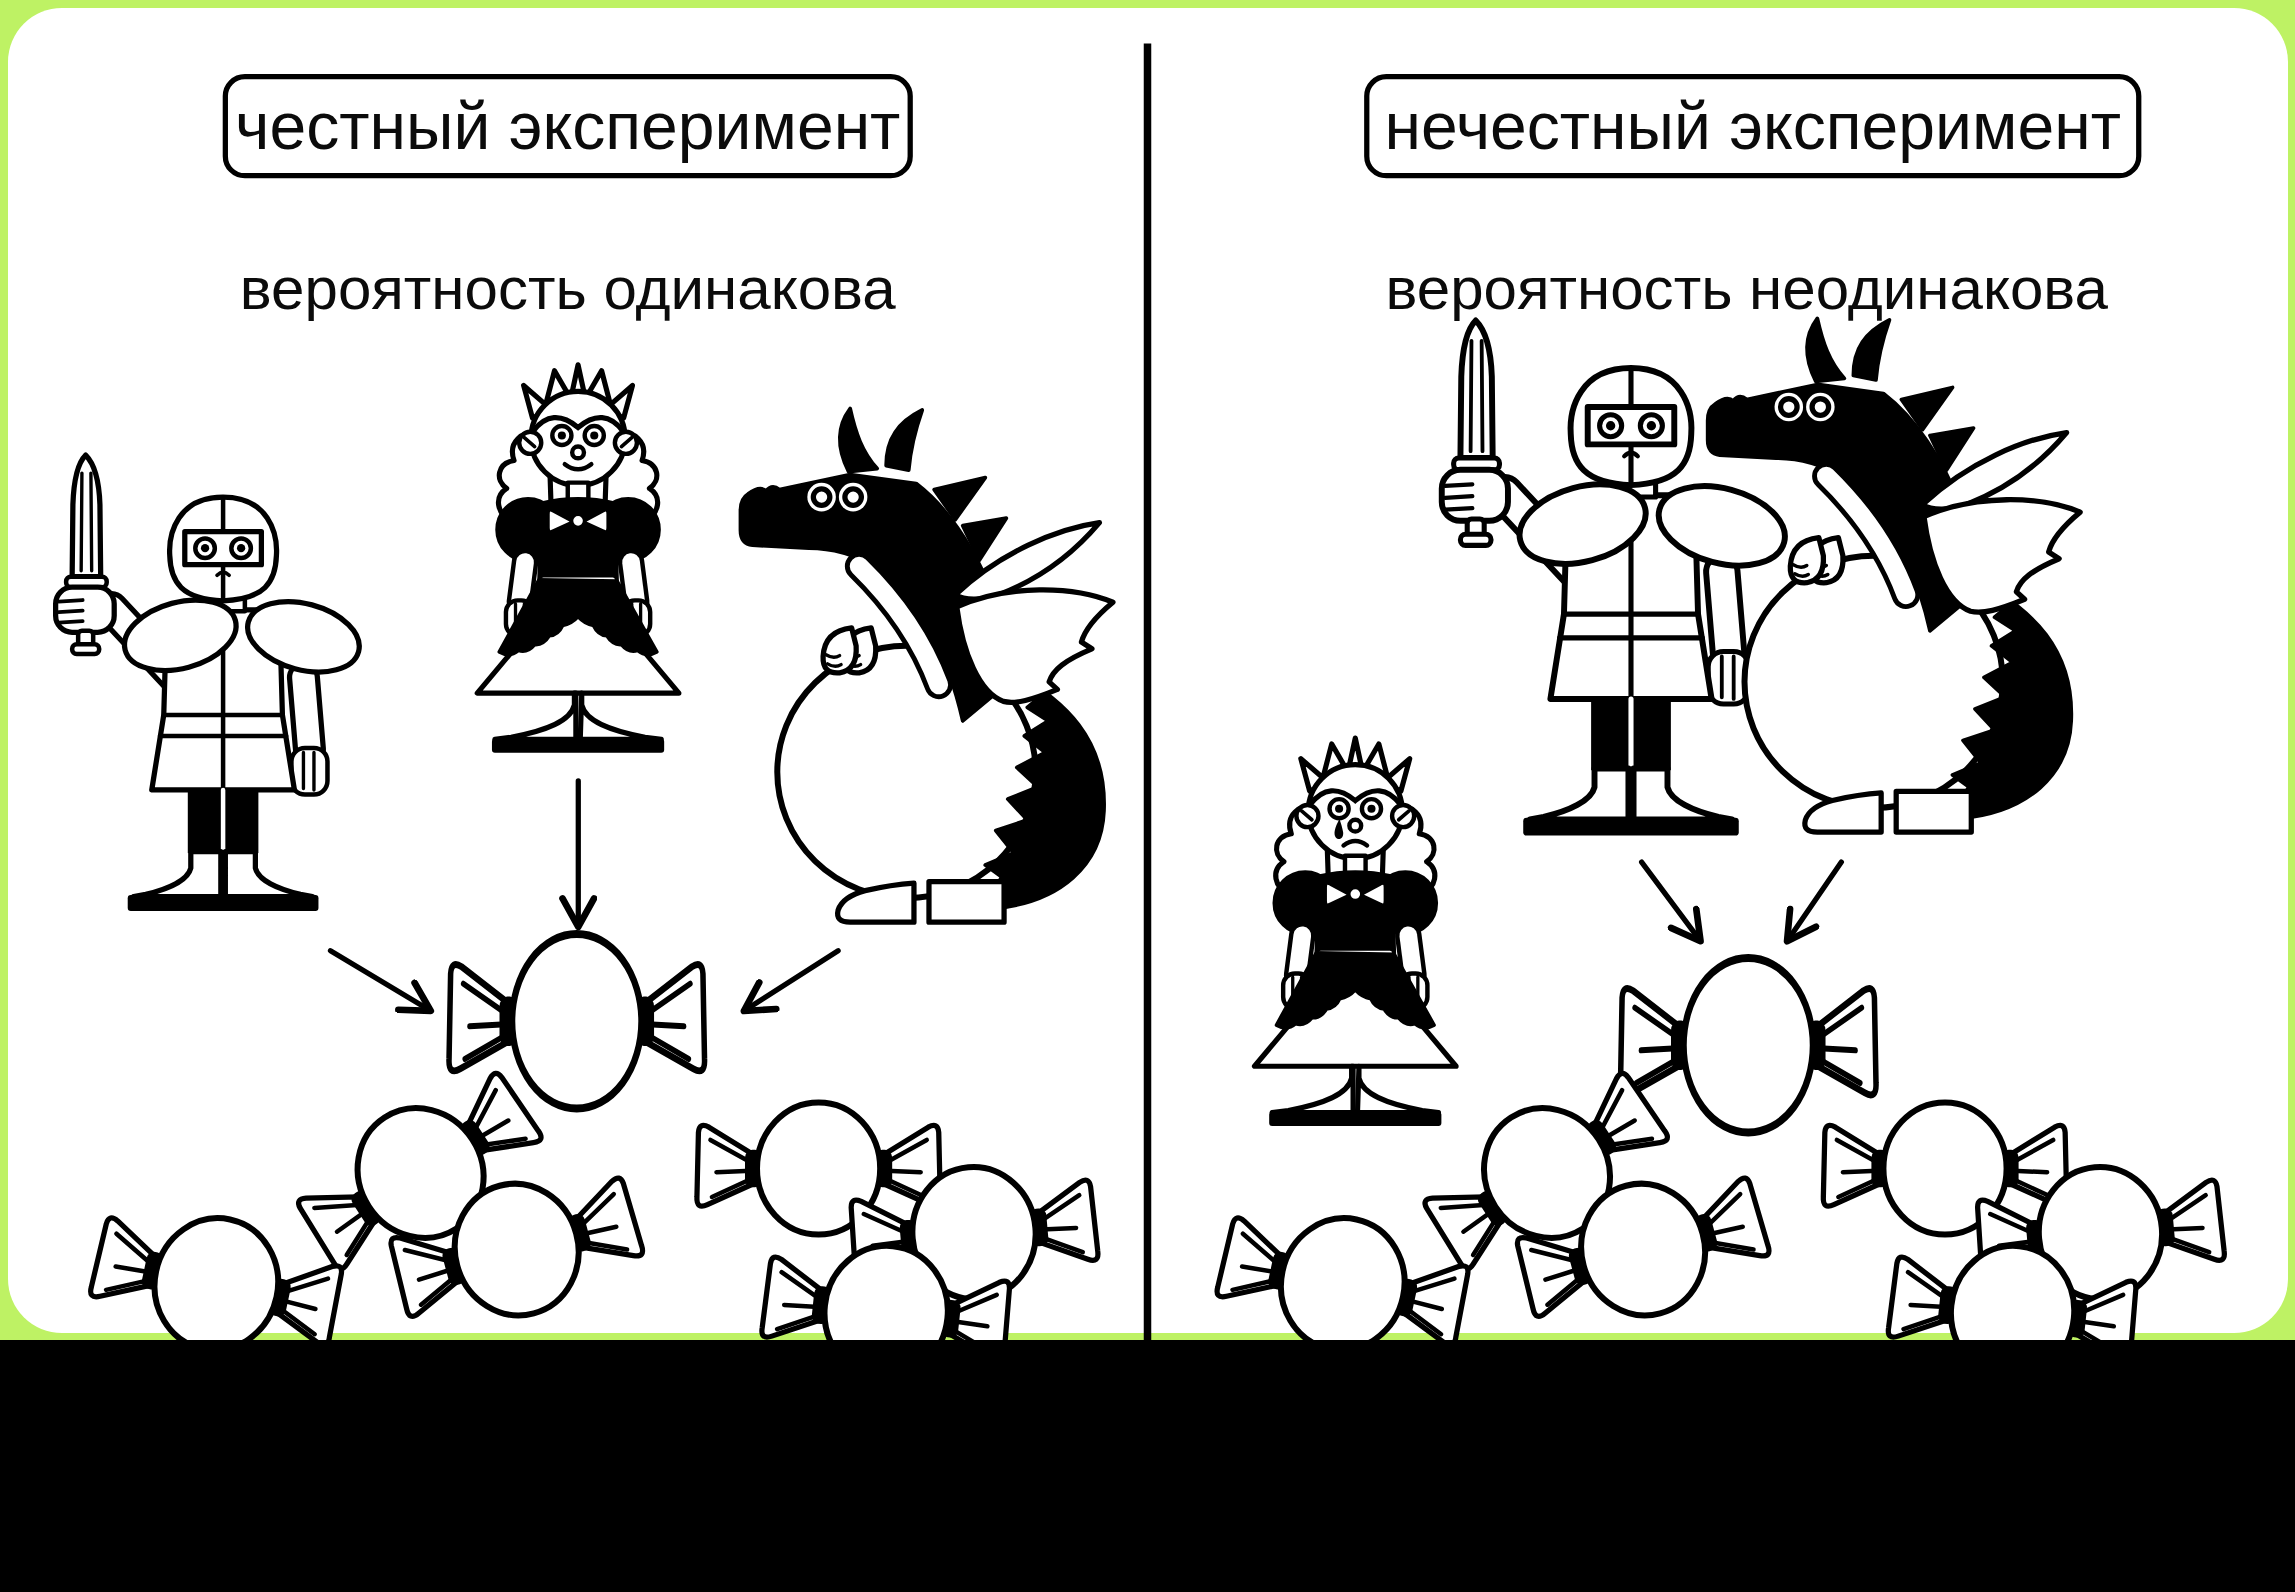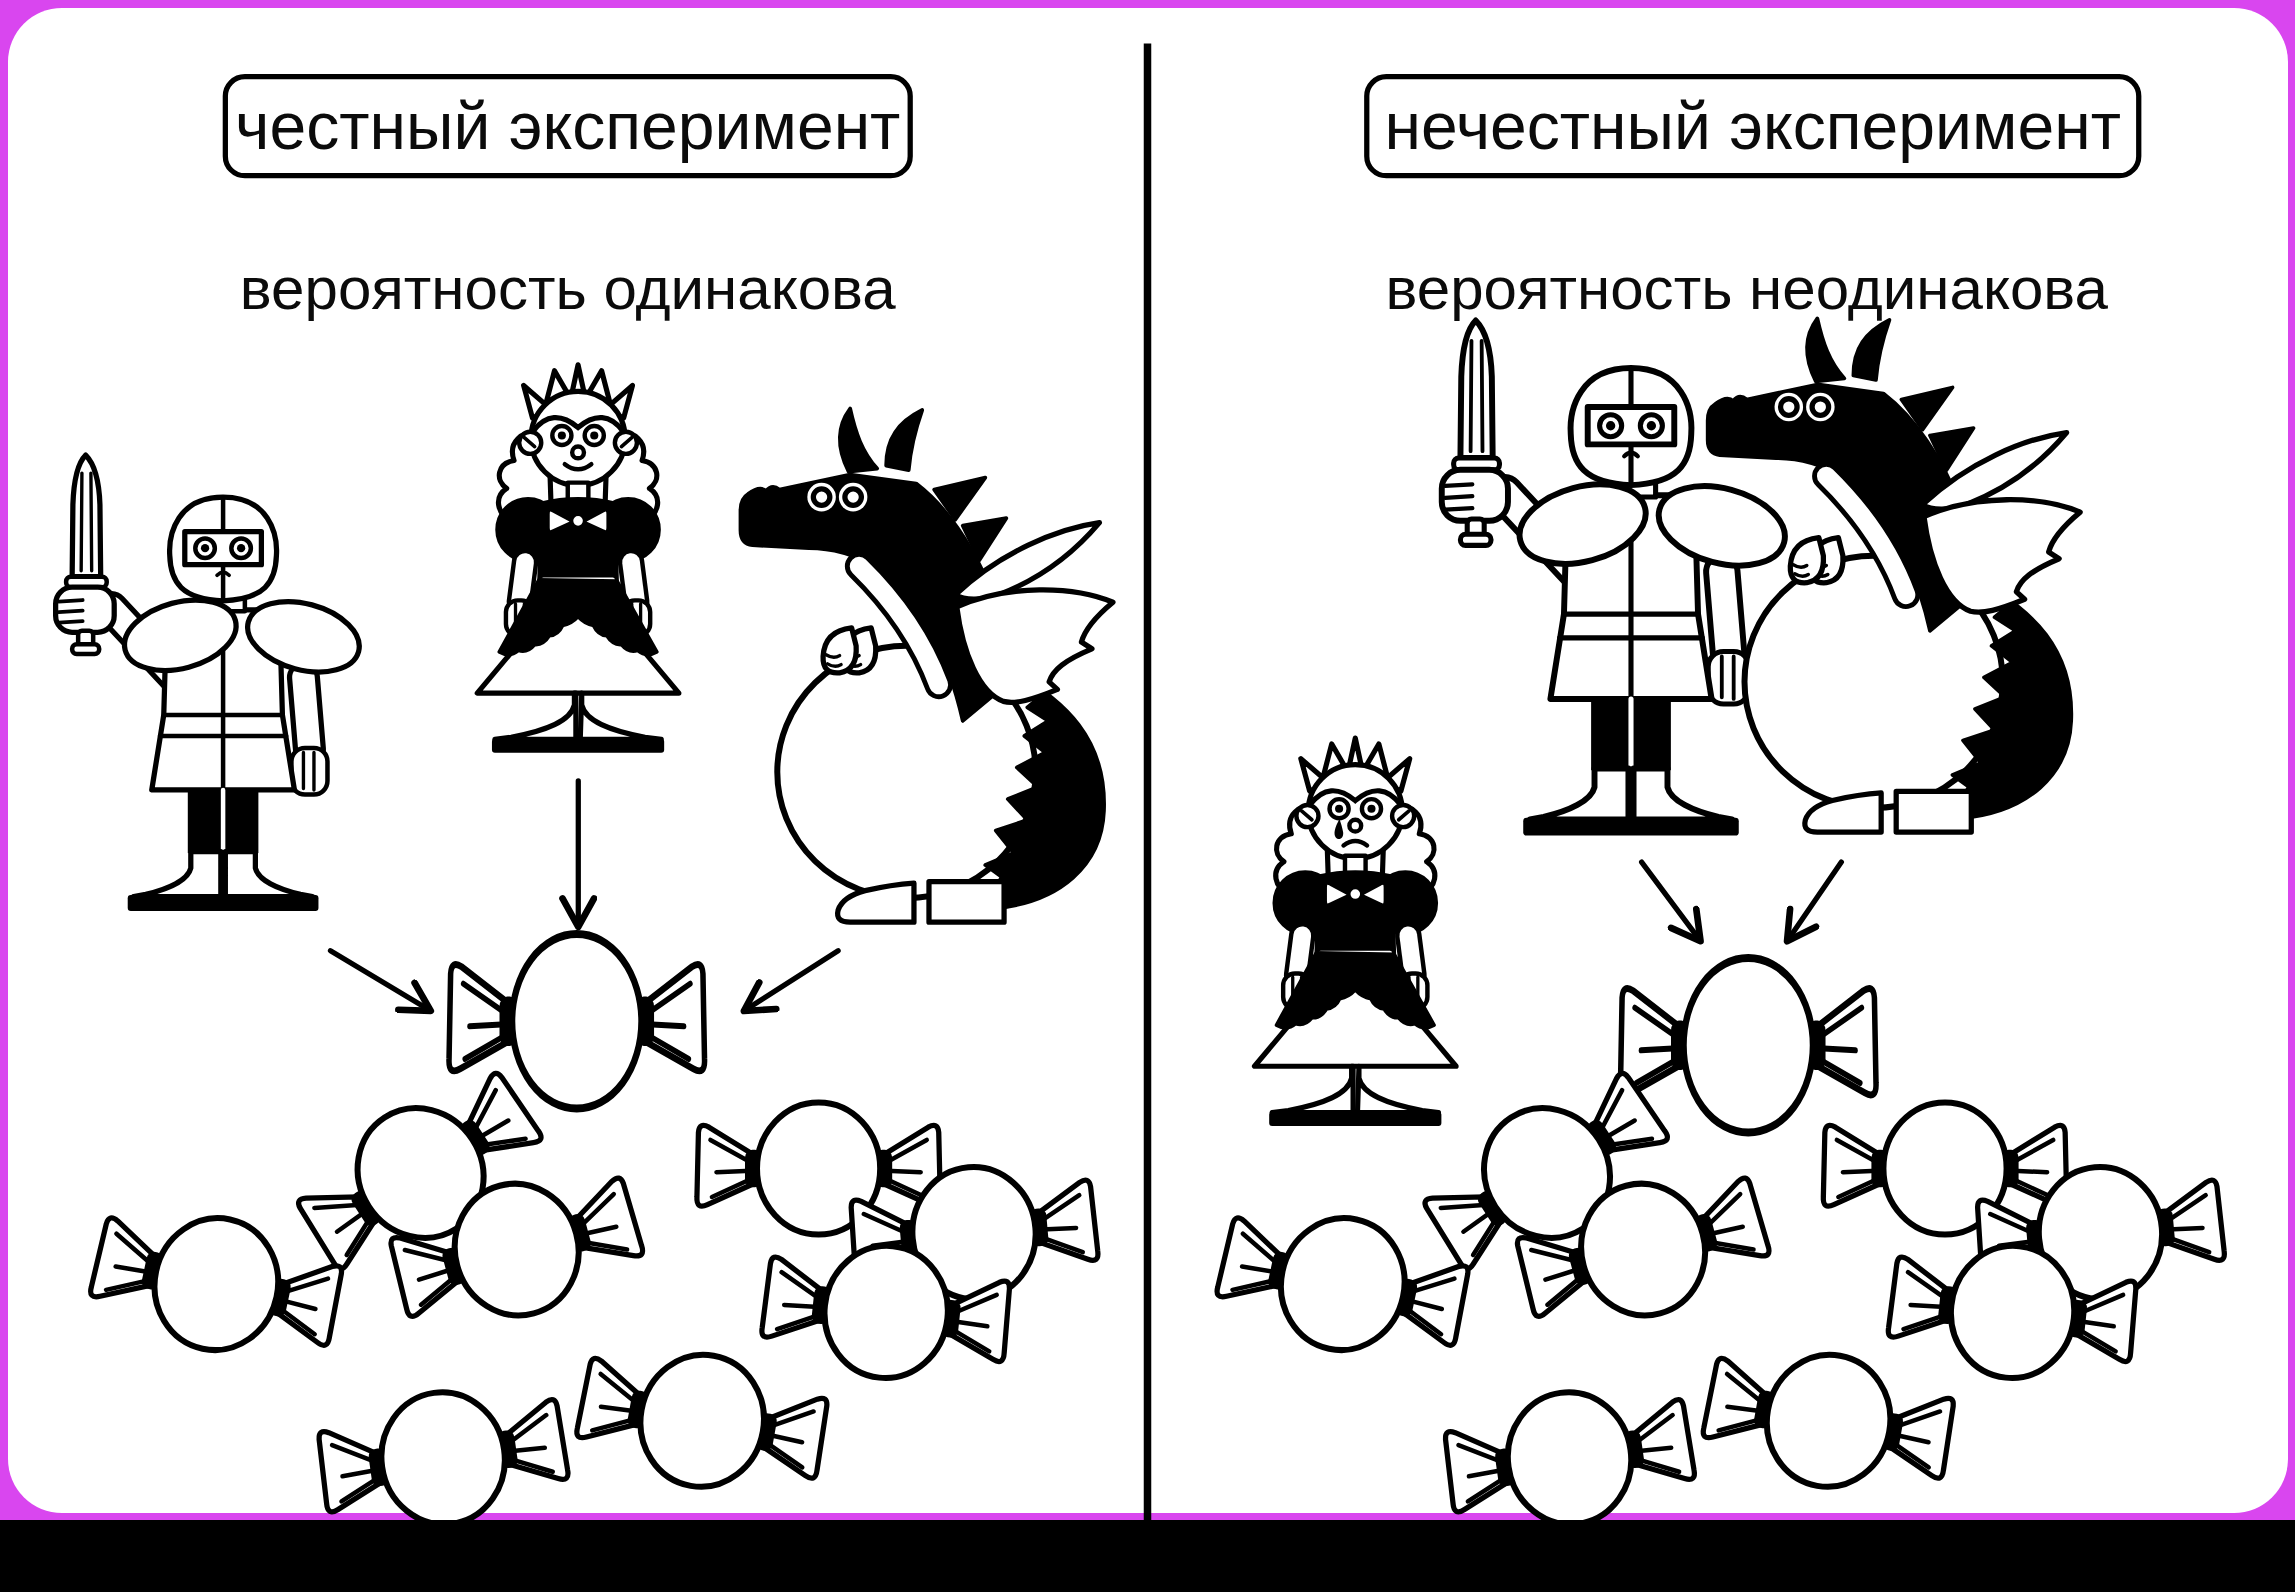--- a/index.html
+++ b/index.html
@@ -1,16 +1,16 @@
 <!DOCTYPE html>
 <html style="font-size:12px"><head>
 <meta charset="utf-8">
 <style>
   html,body{margin:0;padding:0;background:#000;}
-  .stage{position:relative;width:2295px;height:1520px;background:#d946ef;overflow:hidden;}
+  .stage{position:relative;width:2295px;height:1340px;background:#bef264;overflow:hidden;}
   .card{position:absolute;left:7.5px;top:7.5px;right:7.5px;bottom:7.5px;background:#fff;border-radius:54px;}
   svg.scene{position:absolute;left:0;top:0;width:2295px;height:1592px;}
   .t{font-family:"Liberation Sans",sans-serif;font-weight:500;fill:#0b0b0b;}
   .title-text{font-size:88px;letter-spacing:0px;}
   .subtitle-text{font-size:80px;}
   .outline{fill:#fff;stroke:#000;stroke-width:7;stroke-linejoin:round;stroke-linecap:round;}
   .ink{fill:#000;stroke:#000;stroke-width:5;stroke-linejoin:round;}
   .ln{fill:none;stroke:#000;stroke-width:7;stroke-linecap:round;}
 </style>
 </head>

